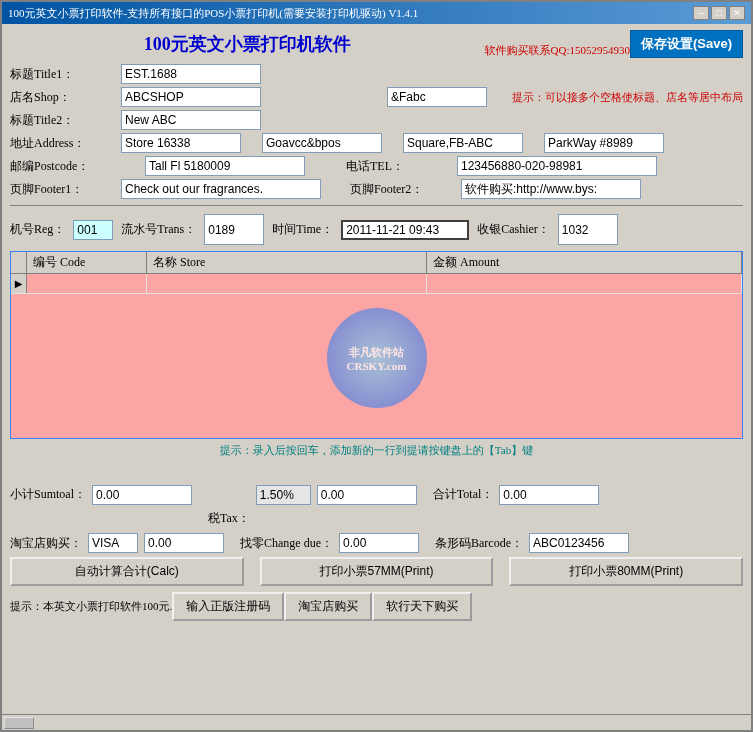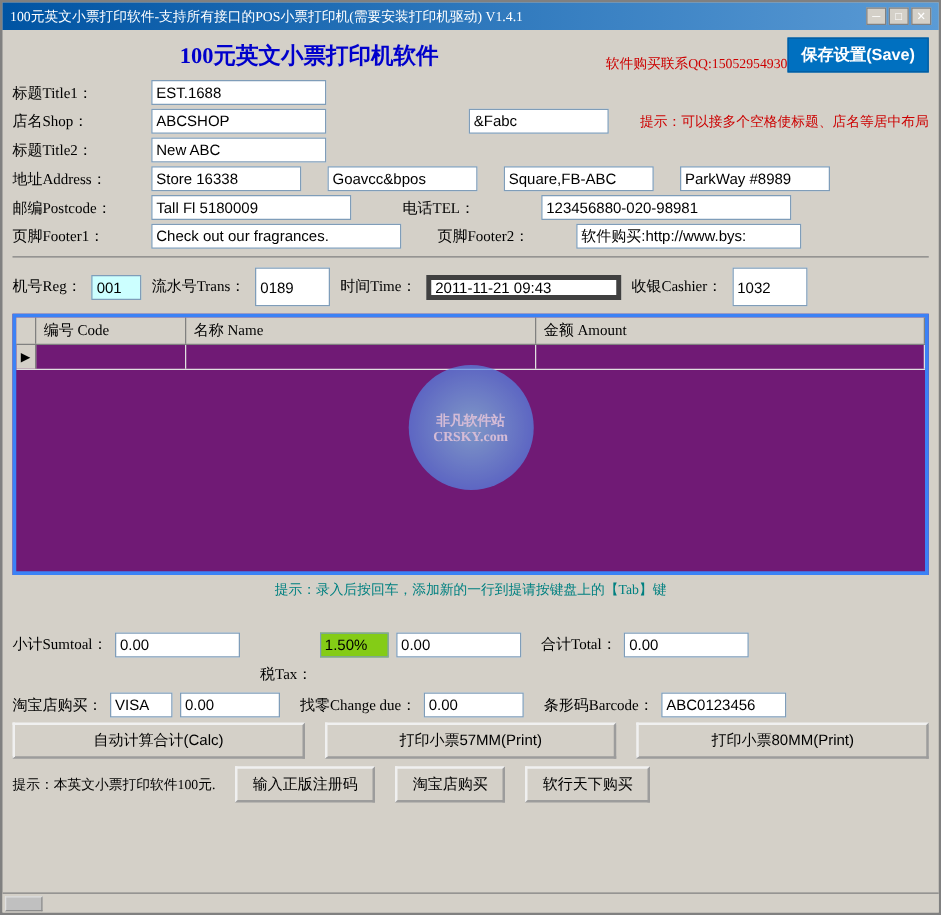--- a/index.html
+++ b/index.html
@@ -136,32 +136,32 @@
     }
     .reg-input {
       border: 1px solid #7f9db9;
       background: white;
       padding: 1px 3px;
       font-size: 12px;
       height: 31px;
       width: 60px;
     }
     .reg-input-wide {
-      border: 4px solid #404040;
+      border: 2px solid #404040;
       background: white;
       padding: 1px 3px;
       font-size: 12px;
       height: 20px;
-      width: 156px;
+      width: 128px;
     }
     .table-section {
-      border: 3px solid #3b82f6;
-      background: #701a75;
+      border: 1px solid #3b82f6;
+      background: #fca5a5;
       flex-shrink: 0;
-      height: 209px;
+      height: 188px;
       display: flex;
       flex-direction: column;
     }
     .table-header {
       display: flex;
       background: #d4d0c8;
       border-bottom: 1px solid #808080;
     }
     .th {
       padding: 2px 6px;
@@ -196,21 +196,21 @@
       width: 16px;
       display: flex;
       align-items: center;
       justify-content: center;
       background: #d4d0c8;
       border-right: 1px solid #808080;
       font-size: 10px;
     }
     .watermark {
       position: absolute;
-      top: 16px;
+      top: 34px;
       left: 50%;
       transform: translateX(-50%);
       opacity: 0.7;
       text-align: center;
     }
     .watermark-circle {
       width: 100px;
       height: 100px;
       border-radius: 50%;
       background: radial-gradient(circle, #87ceeb, #4169e1);
@@ -242,43 +242,43 @@
       border: 1px solid #7f9db9;
       background: white;
       padding: 1px 3px;
       font-size: 12px;
       height: 20px;
     }
     .calc-input-sm { width: 80px; }
     .calc-input-md { width: 100px; }
     .tax-pct {
       border: 1px solid #7f9db9;
-      background: #84cc16;
+      background: #e5e5e5;
       padding: 1px 3px;
       font-size: 12px;
       height: 20px;
       width: 55px;
     }
     .action-buttons {
       display: flex;
       gap: 16px;
-      justify-content: flex-start;
+      justify-content: flex-end;
     }
     .action-btn {
       background: #d4d0c8;
       border: 2px outset #f0f0f0;
       padding: 4px 16px;
       font-size: 12px;
       cursor: pointer;
       flex: 1;
     }
     .bottom-row {
       display: flex;
       align-items: center;
-      gap: 16px;
+      gap: 0;
       margin-top: 2px;
     }
     .bottom-hint {
       font-size: 11px;
       color: #000;
       flex-shrink: 0;
     }
     .bottom-btn {
       background: #d4d0c8;
       border: 2px outset #f0f0f0;
@@ -329,40 +329,40 @@
 
       <div class="form-row">
         <span class="form-label">标题Title1：</span>
         <input class="form-input input-medium" value="EST.1688" style="">
       </div>
 
       <div class="form-row">
         <span class="form-label">店名Shop：</span>
         <input class="form-input input-medium" value="ABCSHOP" style="">
         <span style="flex:1"></span>
-        <input class="form-input" style="width: 112px;" value="&amp;Fabc">
+        <input class="form-input" style="width: 100px;" value="&amp;Fabc">
         <span class="hint-text" style="margin-left:4px; font-size:11px;">提示：可以接多个空格使标题、店名等居中布局</span>
       </div>
 
       <div class="form-row">
         <span class="form-label">标题Title2：</span>
         <input class="form-input input-medium" value="New ABC" style="">
       </div>
 
       <div class="form-row">
         <span class="form-label">地址Address：</span>
         <input class="form-input input-addr" value="Store 16338" style="">
         <input class="form-input input-addr" value="Goavcc&amp;bpos" style="">
         <input class="form-input input-addr" value="Square,FB-ABC" style="">
         <input class="form-input input-addr" value="ParkWay #8989" style="">
       </div>
 
       <div class="form-row">
         <span class="form-label">邮编Postcode：</span>
-        <input class="form-input" style="width: 160px;" value="Tall Fl 5180009">
+        <input class="form-input" style="width: 160px; margin-left: 24px;" value="Tall Fl 5180009">
         <span style="margin-left:20px;" class="form-label">电话TEL：</span>
         <input class="form-input" style="width: 200px;" value="123456880-020-98981">
       </div>
 
       <div class="form-row">
         <span class="form-label">页脚Footer1：</span>
         <input class="form-input" style="width: 200px;" value="Check out our fragrances.">
         <span style="margin-left:8px;" class="form-label">页脚Footer2：</span>
         <input class="form-input" style="width: 180px;" value="软件购买:http://www.bys:">
       </div>
@@ -378,21 +378,21 @@
       <span class="reg-label">时间Time：</span>
       <input class="reg-input-wide" value="2011-11-21 09:43" style="">
       <span class="reg-label">收银Cashier：</span>
       <input class="reg-input" value="1032" style="">
     </div>
 
     <div class="table-section">
       <div class="table-header">
         <div class="th th-code" style="width:16px; border-right:1px solid #808080; padding:2px;"></div>
         <div class="th th-code">编号 Code</div>
-        <div class="th th-name">名称 Name</div>
+        <div class="th th-name">名称 Store</div>
         <div class="th th-amount">金额 Amount</div>
       </div>
       <div class="table-body">
         <div class="table-row-data">
           <div class="row-arrow">▶</div>
           <div class="td td-code"></div>
           <div class="td td-name"></div>
           <div class="td td-amount"></div>
         </div>
 

